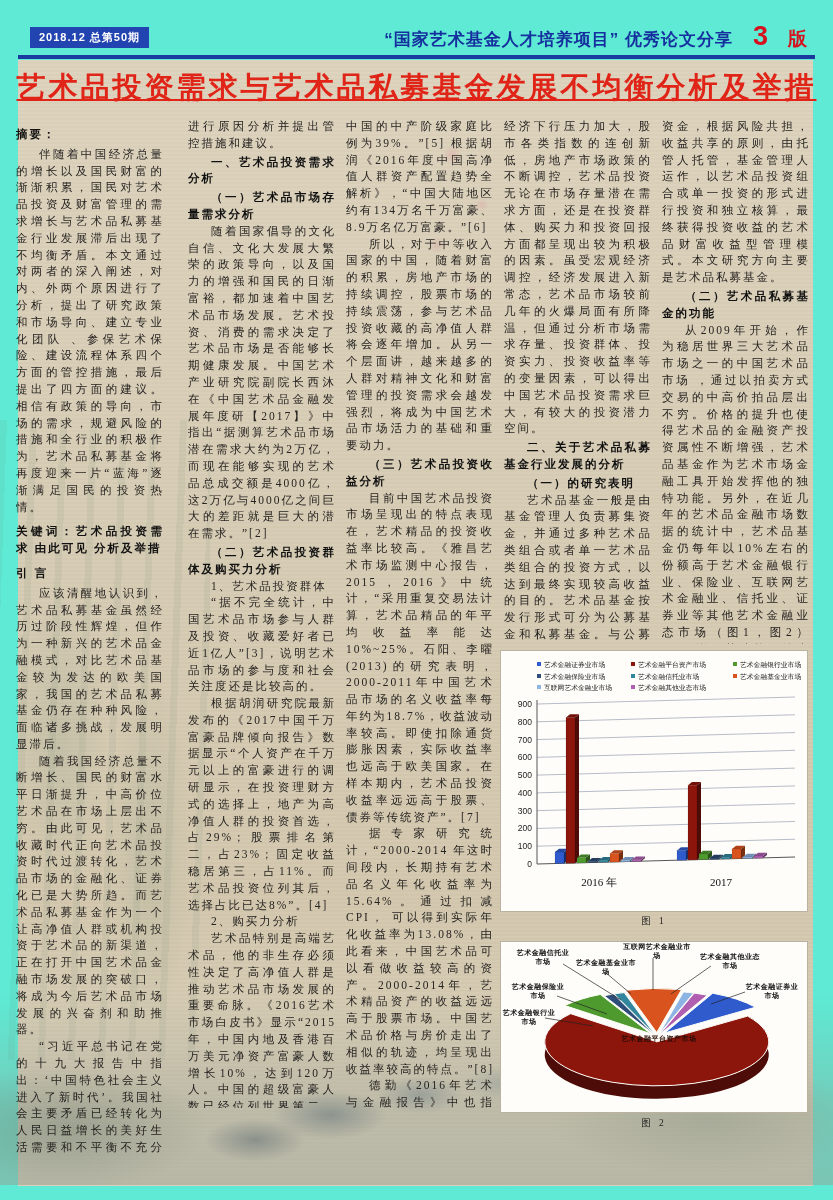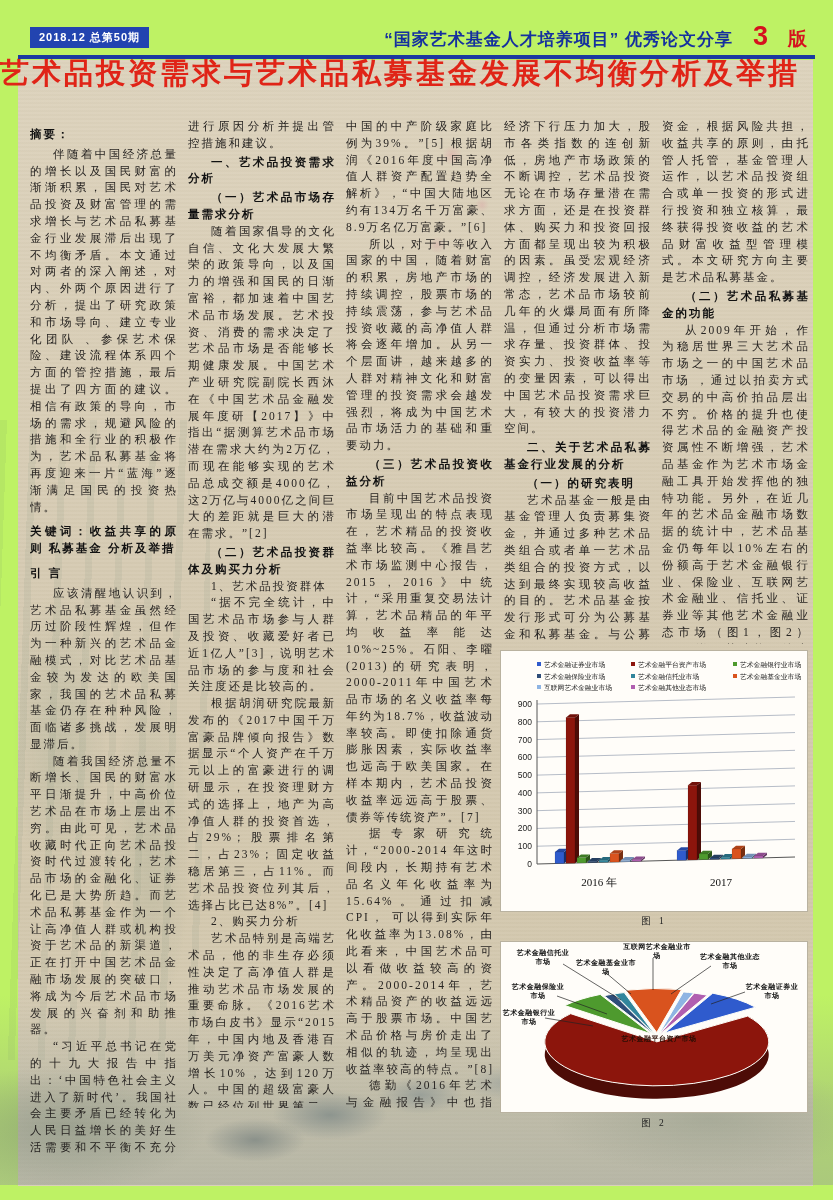--- a/index.html
+++ b/index.html
@@ -1,17 +1,17 @@
 <!DOCTYPE html>
 <html><head>
 <meta charset="utf-8">
 <style>
   html,body{margin:0;padding:0;}
   .page{position:relative;width:833px;height:1200px;overflow:hidden;
-        background:#bef264;font-family:"Liberation Serif","DejaVu Serif",serif;}
+        background:#5eead4;font-family:"Liberation Serif","DejaVu Serif",serif;}
   
   .masthead{position:absolute;left:30px;right:26px;top:24px;height:26px;
             display:flex;justify-content:space-between;align-items:center;z-index:5;}
   .issue-box{background:#2244b0;color:#fff;font-family:"Liberation Sans",sans-serif;
              font-size:11px;font-weight:bold;padding:3px 9px;letter-spacing:1px;}
   .mast-right{display:flex;align-items:baseline;gap:20px;}
   .share-title{color:#15309e;font-family:"Liberation Sans",sans-serif;
                font-weight:bold;font-size:17px;letter-spacing:1px;}
   .page-no{color:#d5121e;font-family:"Liberation Sans",sans-serif;font-weight:bold;
            font-size:27px;line-height:1;}
@@ -38,23 +38,23 @@
       background:
         radial-gradient(ellipse 80px 34px at 330px 120px,rgba(125,136,134,.75),rgba(0,0,0,0) 72%),
         radial-gradient(ellipse 60px 26px at 420px 100px,rgba(138,148,146,.7),rgba(0,0,0,0) 72%),
         radial-gradient(ellipse 55px 24px at 505px 88px,rgba(150,158,154,.6),rgba(0,0,0,0) 72%),
         radial-gradient(ellipse 70px 30px at 255px 145px,rgba(118,128,126,.7),rgba(0,0,0,0) 72%),
         radial-gradient(ellipse 50px 22px at 600px 92px,rgba(150,158,154,.55),rgba(0,0,0,0) 72%),
         radial-gradient(ellipse 230px 80px at 85% 65%,rgba(142,152,134,.45),rgba(0,0,0,0) 70%),
         radial-gradient(ellipse 200px 90px at 8% 70%,rgba(108,124,108,.4),rgba(0,0,0,0) 70%),
         linear-gradient(180deg,rgba(160,170,158,0) 0%,rgba(148,156,144,.35) 55%,rgba(152,160,148,.5) 100%);}
   
-  .article-title{position:absolute;left:0;right:0;top:54px;margin:0;z-index:4;
+  .article-title{position:absolute;left:0;right:0;top:68px;margin:0;text-align:center;z-index:4;
       color:#e02417;font-family:"Liberation Sans",sans-serif;font-weight:900;
-      font-size:29px;letter-spacing:3px;}
+      font-size:29px;letter-spacing:3px;text-decoration:underline;}
   
   .col{position:absolute;width:148px;top:118px;z-index:3;overflow:hidden;
        color:#262321;font-size:11.5px;line-height:16.8px;letter-spacing:2px;
        text-align:justify;}
   .col p{margin:0;}
   .pp{text-indent:2em;}
   .ct{text-indent:0;}
   .lbl{font-family:"Liberation Sans",sans-serif;font-weight:bold;color:#111;
        margin:8px 0 3px 0 !important;}
   .hd{font-family:"Liberation Sans",sans-serif;font-weight:bold;color:#111;
@@ -96,24 +96,24 @@
 
   <div class="content-area">
     <div class="texture"></div>
   </div>
   <div class="art-bamboo"></div>
   <div class="art-blossom"></div>
   <div class="art-bottom"></div>
 
   <h1 class="article-title">艺术品投资需求与艺术品私募基金发展不均衡分析及举措</h1>
 
-  <div class="col" style="left:30px;height:1040px;">
+  <div class="col" style="left:16px;height:1040px;">
     <p class="lbl" style="margin-top:4px">摘要：</p>
     <p class="pp">伴随着中国经济总量的增长以及国民财富的渐渐积累，国民对艺术品投资及财富管理的需求增长与艺术品私募基金行业发展滞后出现了不均衡矛盾。本文通过对两者的深入阐述，对内、外两个原因进行了分析，提出了研究政策和市场导向、建立专业化团队 、参保艺术保险、建设流程体系四个方面的管控措施，最后提出了四方面的建议。相信有政策的导向，市场的需求，规避风险的措施和全行业的积极作为，艺术品私募基金将再度迎来一片“蓝海”逐渐满足国民的投资热情。</p>
-    <p class="lbl">关键词：收益共享的原则 私募基金 分析及举措</p>
+    <p class="lbl">关键词：艺术品投资需求 由此可见 分析及举措</p>
     <p class="lbl">引 言</p>
     <p class="pp">应该清醒地认识到，艺术品私募基金虽然经历过阶段性辉煌，但作为一种新兴的艺术品金融模式，对比艺术品基金较为发达的欧美国家，我国的艺术品私募基金仍存在种种风险，面临诸多挑战，发展明显滞后。</p>
     <p class="pp">随着我国经济总量不断增长、国民的财富水平日渐提升，中高价位艺术品在市场上层出不穷。由此可见，艺术品收藏时代正向艺术品投资时代过渡转化，艺术品市场的金融化、证券化已是大势所趋。而艺术品私募基金作为一个让高净值人群或机构投资于艺术品的新渠道，正在打开中国艺术品金融市场发展的突破口，将成为今后艺术品市场发展的兴奋剂和助推器。</p>
     <p class="pp">“习近平总书记在党的十九大报告中指出：‘中国特色社会主义进入了新时代’。我国社会主要矛盾已经转化为人民日益增长的美好生活需要和不平衡不充分的发展之间的矛盾。”[1] 本文将针对国民对艺术品投资及财富管理的需求增长与艺术品私募基金行业发展滞后的矛盾</p>
   </div>
 
   <div class="col" style="left:188px;height:990px;">
     <p class="ct">进行原因分析并提出管控措施和建议。</p>
     <p class="hd">一、艺术品投资需求分析</p>
     <p class="hd">（一）艺术品市场存量需求分析</p>

